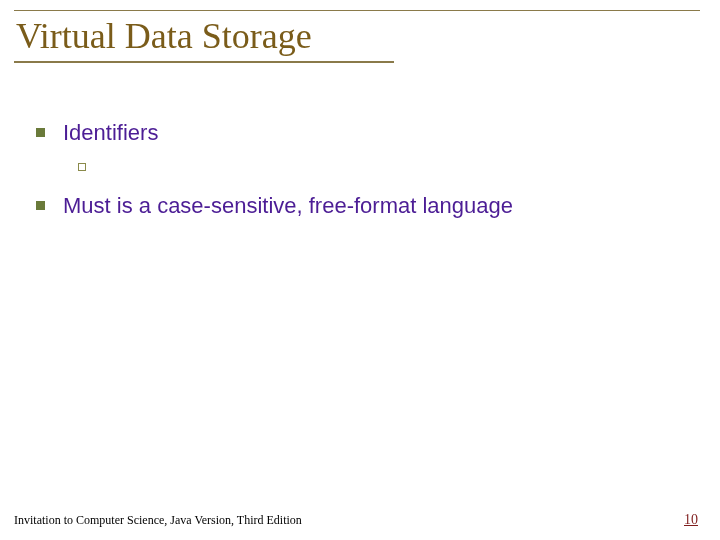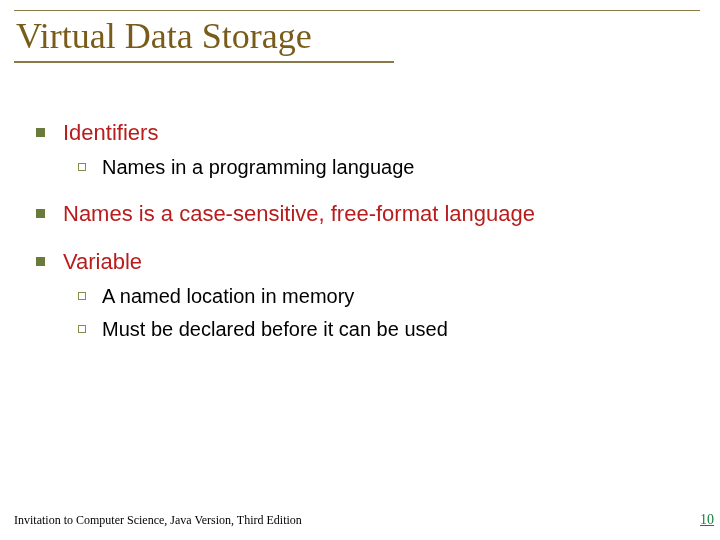--- a/index.html
+++ b/index.html
@@ -43,21 +43,21 @@
       position: absolute;
       left: 36px;
       top: 120px;
       right: 30px;
     }
     .lvl1 {
       display: flex;
       align-items: flex-start;
       margin-bottom: 6px;
       font-size: 22px;
-      color: #b91c1c;
+      color: #4c1d95;
     }
     .lvl1 .bullet {
       width: 9px;
       height: 9px;
       background: #6a7a3a;
       margin-top: 8px;
       margin-right: 18px;
       flex-shrink: 0;
     }
     .lvl2 {
@@ -83,25 +83,25 @@
     .footer-left {
       position: absolute;
       left: 14px;
       bottom: 12px;
       font-family: "Times New Roman", Times, serif;
       font-size: 12px;
       color: #000;
     }
     .footer-right {
       position: absolute;
-      right: 6px;
+      right: 22px;
       bottom: 12px;
       font-family: "Times New Roman", Times, serif;
       font-size: 14px;
-      color: #15803d;
+      color: #7f1d1d;
       text-decoration: underline;
     }
   </style>
 </head>
 <body>
 
 <div class="slide">
 
   <div class="title-wrap">
     <div class="title-rule-top"></div>
@@ -111,47 +111,32 @@
 
   <div class="content">
 
     <div class="group">
       <div class="lvl1">
         <span class="bullet"></span>
         <span>Identifiers</span>
       </div>
       <div class="lvl2">
         <span class="bullet"></span>
-        <span>Names in a programming language</span>
       </div>
     </div>
 
     <div class="group">
     </div>
 
     <div class="group">
       <div class="lvl1">
         <span class="bullet"></span>
-        <span>Names is a case-sensitive, free-format language</span>
+        <span>Must is a case-sensitive, free-format language</span>
       </div>
     </div>
 
-    <div class="group">
-      <div class="lvl1">
-        <span class="bullet"></span>
-        <span>Variable</span>
-      </div>
-      <div class="lvl2">
-        <span class="bullet"></span>
-        <span>A named location in memory</span>
-      </div>
-      <div class="lvl2">
-        <span class="bullet"></span>
-        <span>Must be declared before it can be used</span>
-      </div>
-    </div>
 
   </div>
 
   <div class="footer-left">Invitation to Computer Science, Java Version, Third Edition</div>
   <div class="footer-right">10</div>
 
 </div>
 
 </body></html>

